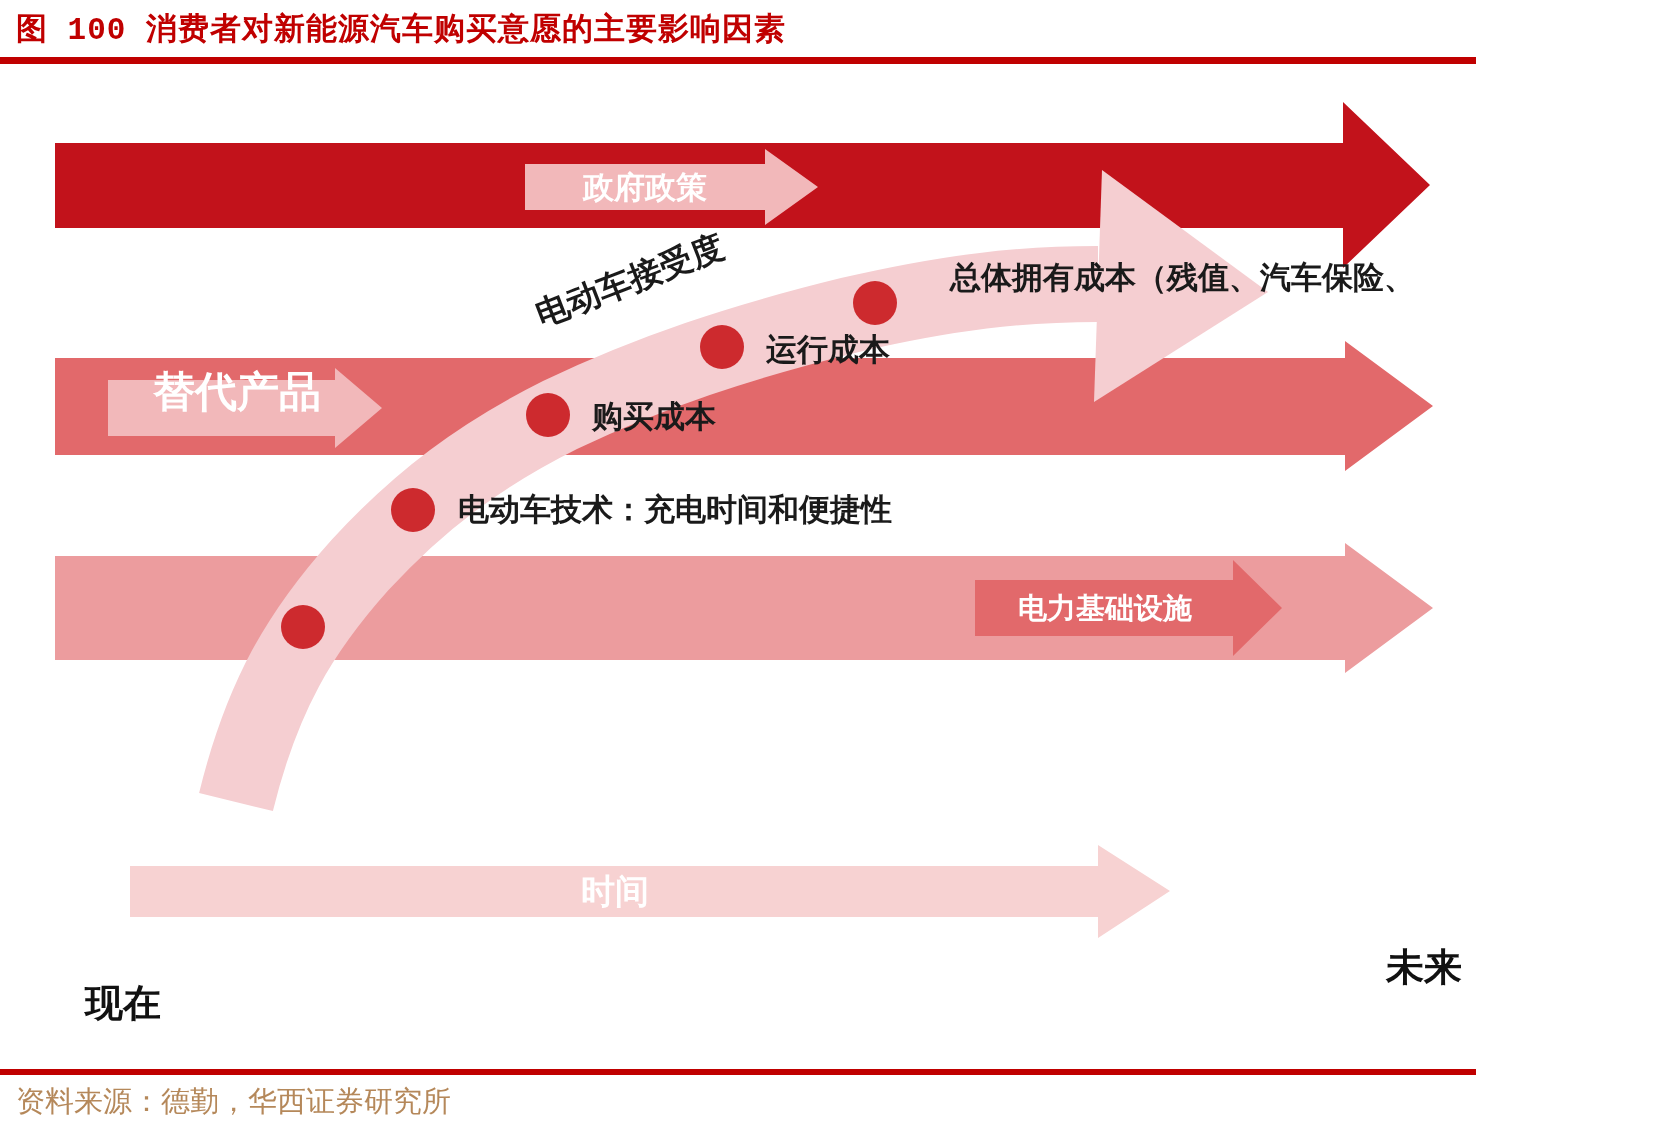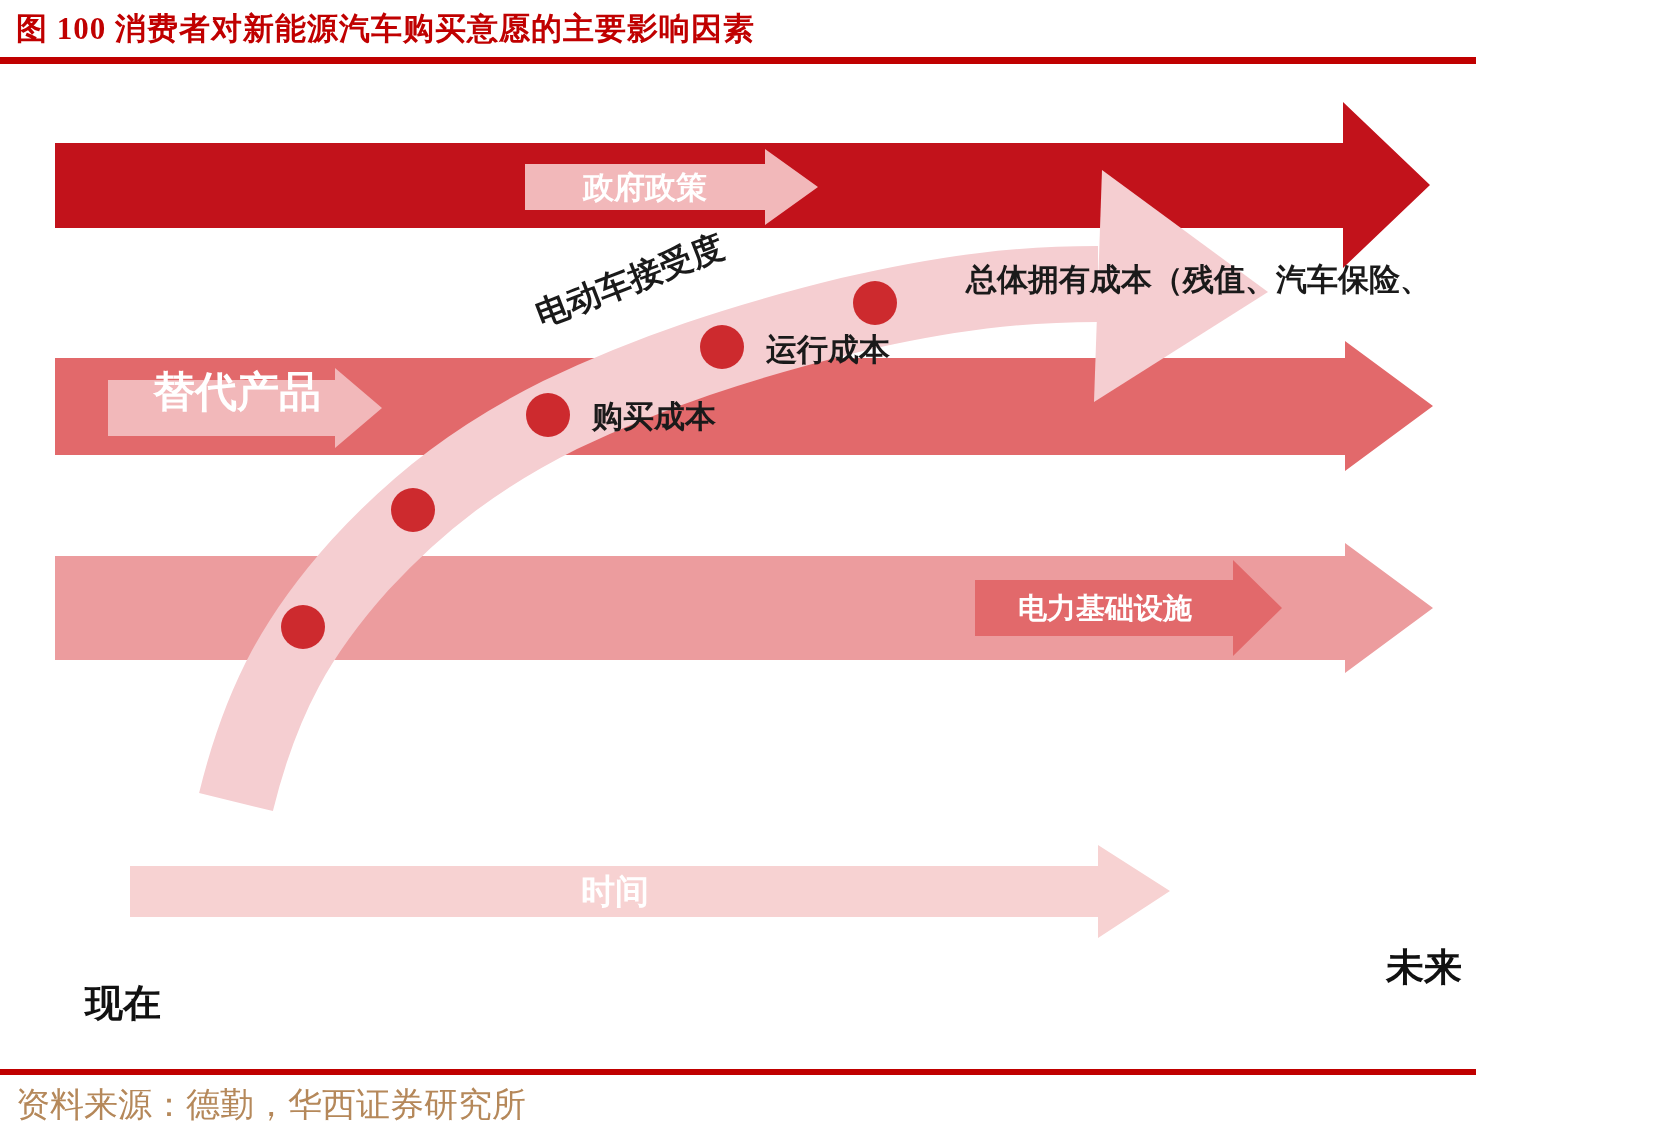--- a/index.html
+++ b/index.html
@@ -1,30 +1,30 @@
 <!DOCTYPE html>
 <html><head>
 <meta charset="utf-8">
 <style>
   html,body{margin:0;padding:0;background:#ffffff;}
   .stage{position:relative;width:1476px;height:1139px;background:#ffffff;overflow:hidden;
-         font-family:Liberation Serif, serif;}
+         font-family:Liberation Mono, monospace;}
   .abs{position:absolute;}
   .ctext{position:absolute;transform:translate(-50%,-50%);white-space:nowrap;}
   .page-title{left:16px;top:8px;font-size:31px;font-weight:bold;color:#C00000;letter-spacing:1px;white-space:nowrap;}
   .rule-top{left:0;top:57px;width:1545px;height:7px;background:#C00000;}
   .rule-bottom{left:0;top:1069px;width:1545px;height:6px;background:#C00000;}
-  .source-note{left:16px;top:1082px;font-size:34px;color:#B5885A;white-space:nowrap;}
+  .source-note{left:16px;top:1082px;font-size:29px;color:#B5885A;white-space:nowrap;}
   svg.diagram{position:absolute;left:0;top:0;z-index:1;}
   .txt{z-index:2;}
   .white-label{color:#ffffff;font-weight:bold;font-size:31px;}
   .factor-label-left{position:absolute;transform:translateY(-50%);white-space:nowrap;color:#1A1A1A;font-weight:bold;font-size:31px;z-index:2;}
   .curve-label{font-size:33px;font-weight:bold;color:#1A1A1A;transform:translate(-50%,-50%) rotate(-21deg);}
   .endpoint-label{color:#111111;font-weight:bold;font-size:38px;}
-  .multiline{position:absolute;z-index:2;color:#1A1A1A;font-weight:bold;font-size:31px;line-height:44px;white-space:nowrap;margin-left:16px;}
+  .multiline{position:absolute;z-index:2;color:#1A1A1A;font-weight:bold;font-size:31px;line-height:44px;white-space:nowrap;}
 </style>
 </head>
 <body>
 
 <div class="stage">
 
   <div class="abs page-title txt">图 100  消费者对新能源汽车购买意愿的主要影响因素</div>
   <div class="abs rule-top"></div>
 
   <svg class="diagram" width="1654" height="1139" viewBox="0 0 1654 1139">
@@ -53,20 +53,21 @@
     <circle cx="875" cy="303" r="22" fill="#CD2A2E"></circle>
   </svg>
 
   <div class="ctext white-label txt" style="left:645px;top:188px;">政府政策</div>
   <div class="ctext white-label txt" style="left:237px;top:392px;font-size:42px;">替代产品</div>
   <div class="ctext white-label txt" style="left:1105px;top:609px;font-size:29px;">电力基础设施</div>
   <div class="ctext white-label txt" style="left:615px;top:892px;font-size:34px;">时间</div>
 
   <div class="ctext curve-label txt" style="left:630px;top:281px;">电动车接受度</div>
 
+  <div class="factor-label-left" style="left:458px;top:510px;">电动车技术：充电时间和便捷性</div>
   <div class="factor-label-left" style="left:592px;top:417px;">购买成本</div>
   <div class="factor-label-left" style="left:766px;top:350px;">运行成本</div>
   <div class="multiline" style="left:950px;top:258px;">
     <div>总体拥有成本（残值、汽车保险、</div>
   </div>
 
   <div class="abs endpoint-label txt" style="left:85px;top:942px;margin-top:36px;">现在</div>
   <div class="abs endpoint-label txt" style="left:1386px;top:942px;">未来</div>
 
   <div class="abs rule-bottom"></div>

